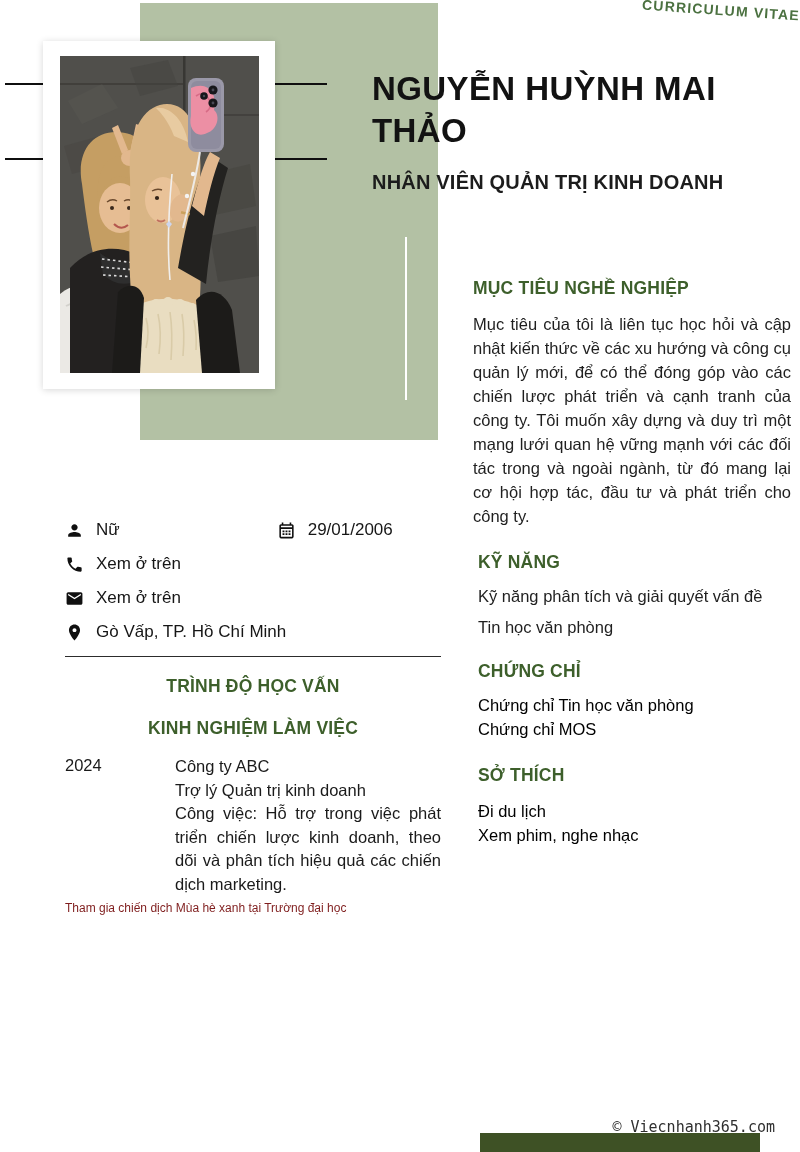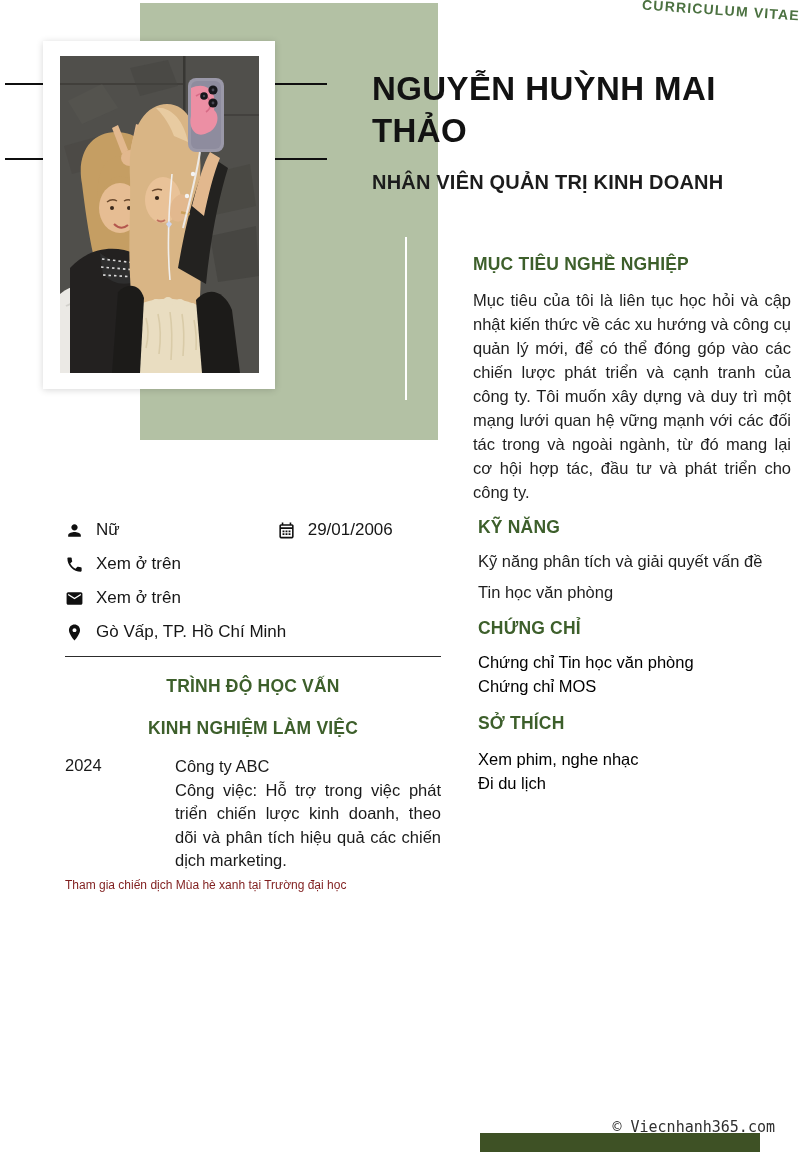--- a/index.html
+++ b/index.html
@@ -36,21 +36,21 @@
   .name {
     position:absolute; left:372px; top:68px; width:424px;
     font-size:33px; line-height:42px; font-weight:700; color:#121212;
     letter-spacing:.4px;
   }
   .job-title {
     position:absolute; left:372px; top:171px; width:424px;
     font-size:20px; font-weight:700; color:#1c1c1c; letter-spacing:.2px;
   }
 
-  .sec-head { font-size:17.5px; font-weight:700; color:#3d5f2b; letter-spacing:.2px; }
+  .sec-head { font-size:17.5px; font-weight:700; color:#3d5f2b; letter-spacing:.2px;margin-top:24px; }
 
   
   .right-col { position:absolute; left:473px; top:254px; width:318px; }
   .right-col .sec-head { margin-bottom:13px; }
   .objective-body {
     font-size:16.5px; line-height:24px; text-align:justify; color:#1f1f1f;
     margin-bottom:13px;
   }
   .rc-sub { padding-left:5px; }
   .skills .item { font-size:16.5px; line-height:20px; margin-bottom:11px; color:#1f1f1f; }
@@ -192,22 +192,22 @@
     </div>
 
     <div class="rc-sub certs">
       <div class="sec-head">CHỨNG CHỈ</div>
       <div class="item">Chứng chỉ Tin học văn phòng</div>
       <div class="item">Chứng chỉ MOS</div>
     </div>
 
     <div class="rc-sub hobbies">
       <div class="sec-head">SỞ THÍCH</div>
+      <div class="item">Đi du lịch</div>
       <div class="item">Xem phim, nghe nhạc</div>
-      <div class="item">Đi du lịch</div>
     </div>
   </div>
 
   <div class="left-col">
 
     <div class="contact-row">
       <span class="ico">
         <svg viewBox="0 0 24 24">
             <path d="M12 12c2.2 0 4-1.8 4-4s-1.8-4-4-4-4 1.8-4 4 1.8 4 4 4zm0 2c-2.7 0-8 1.3-8 4v2h16v-2c0-2.7-5.3-4-8-4z"></path>
           </svg>
@@ -256,20 +256,21 @@
     <div class="edu-block">
       <div class="sec-head center-head">TRÌNH ĐỘ HỌC VẤN</div>
     </div>
 
     <div>
       <div class="sec-head center-head exp-head">KINH NGHIỆM LÀM VIỆC</div>
       <div class="entry">
         <div class="period">2024</div>
         <div class="detail">
           <div>Công ty ABC</div>
+          <div>Trợ lý Quản trị kinh doanh</div>
           <div>Công việc: Hỗ trợ trong việc phát triển chiến lược kinh doanh, theo dõi và phân tích hiệu quả các chiến dịch marketing.</div>
         </div>
       </div>
     </div>
 
     <div>
       <div class="act-body">Tham gia chiến dịch Mùa hè xanh tại Trường đại học</div>
     </div>
 
   </div>

